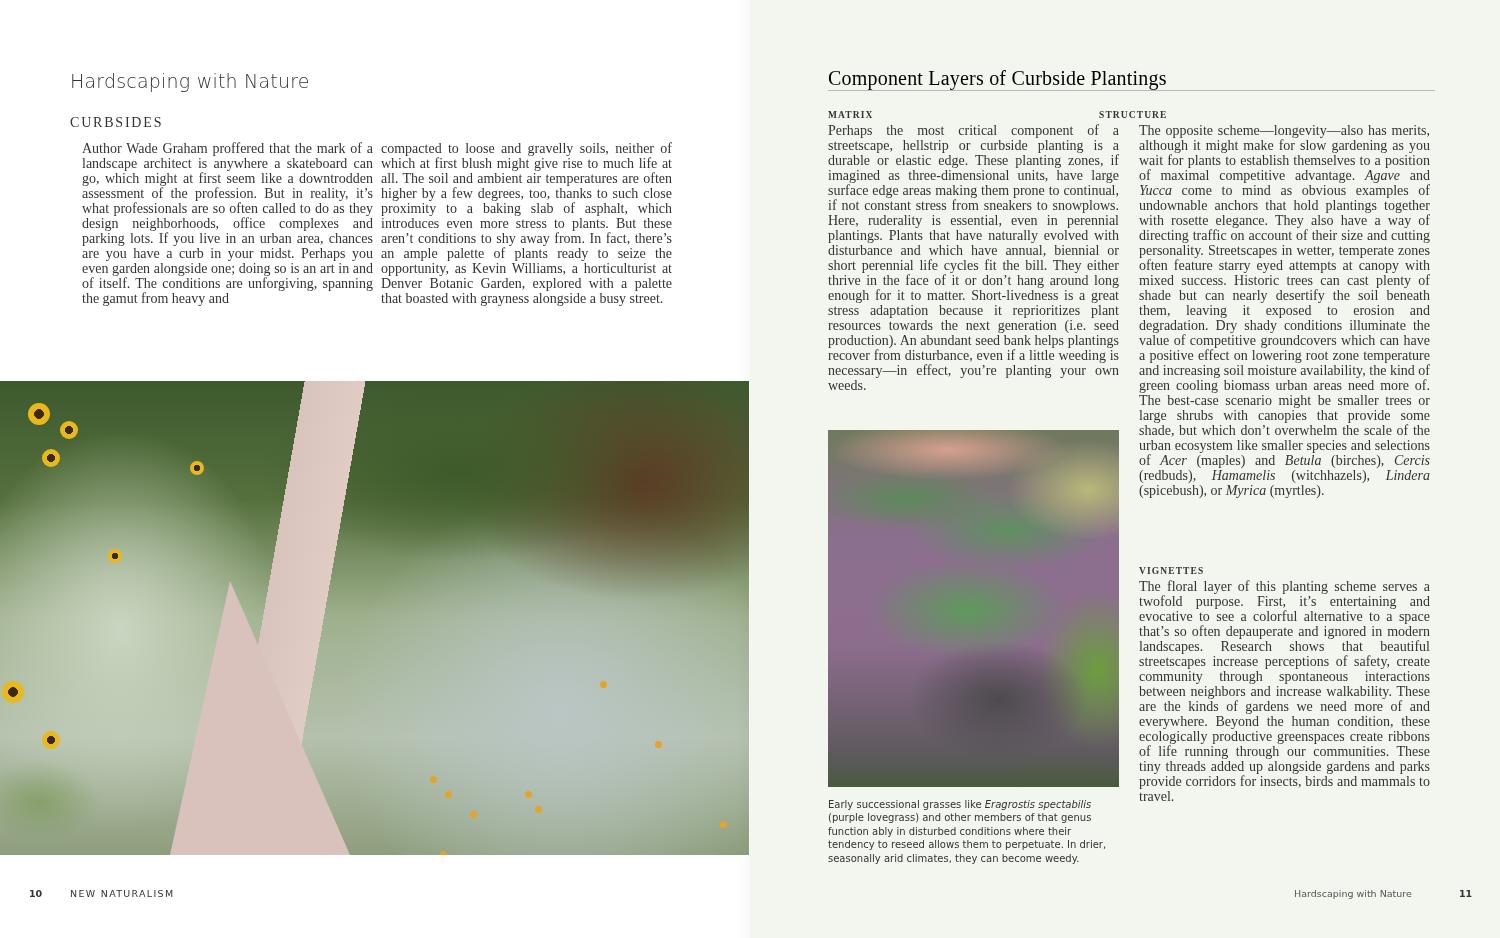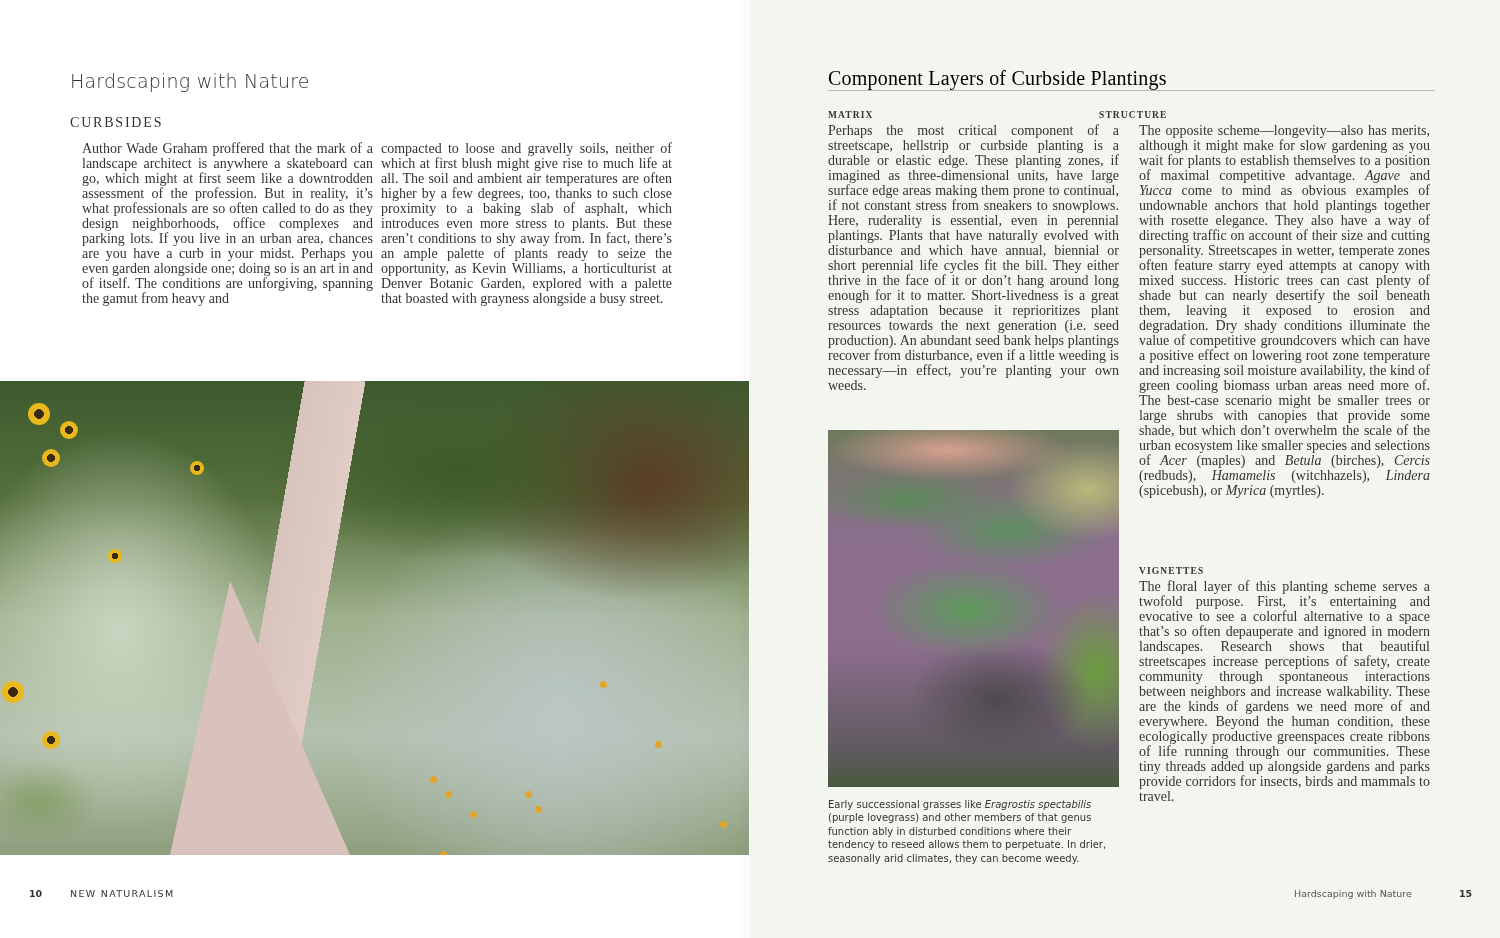--- a/index.html
+++ b/index.html
@@ -160,13 +160,13 @@
 <div class="photo photo-right" title="Purple lovegrass haze with spiky yucca-like foliage and dark round seedheads"></div>
 <div class="caption-right"><span>Early successional grasses like </span><em>Eragrostis spectabilis</em><span> (purple lovegrass) and other members of that genus function ably in disturbed conditions where their tendency to reseed allows them to perpetuate. In drier, seasonally arid climates, they can become weedy.</span></div>
 
 <div class="sub-head structure-head">STRUCTURE</div>
 <div class="body-col right-col2"><span>The opposite scheme—longevity—also has merits, although it might make for slow gardening as you wait for plants to establish themselves to a position of maximal competitive advantage. </span><em>Agave</em><span> and </span><em>Yucca</em><span> come to mind as obvious examples of undownable anchors that hold plantings together with rosette elegance. They also have a way of directing traffic on account of their size and cutting personality. Streetscapes in wetter, temperate zones often feature starry eyed attempts at canopy with mixed success. Historic trees can cast plenty of shade but can nearly desertify the soil beneath them, leaving it exposed to erosion and degradation. Dry shady conditions illuminate the value of competitive groundcovers which can have a positive effect on lowering root zone temperature and increasing soil moisture availability, the kind of green cooling biomass urban areas need more of. The best-case scenario might be smaller trees or large shrubs with canopies that provide some shade, but which don’t overwhelm the scale of the urban ecosystem like smaller species and selections of </span><em>Acer</em><span> (maples) and </span><em>Betula</em><span> (birches), </span><em>Cercis</em><span> (redbuds), </span><em>Hamamelis</em><span> (witchhazels), </span><em>Lindera</em><span> (spicebush), or </span><em>Myrica</em><span> (myrtles).</span></div>
 
 <div class="sub-head vignettes-head">VIGNETTES</div>
 <div class="body-col right-col2b">The floral layer of this planting scheme serves a twofold purpose. First, it’s entertaining and evocative to see a colorful alternative to a space that’s so often depauperate and ignored in modern landscapes. Research shows that beautiful streetscapes increase perceptions of safety, create community through spontaneous interactions between neighbors and increase walkability. These are the kinds of gardens we need more of and everywhere. Beyond the human condition, these ecologically productive greenspaces create ribbons of life running through our communities. These tiny threads added up alongside gardens and parks provide corridors for insects, birds and mammals to travel.</div>
 
 <div class="footer running-right">Hardscaping with Nature</div>
-<div class="footer folio-right">15</div>
+<div class="footer folio-right">11</div>
 
 </body></html>

